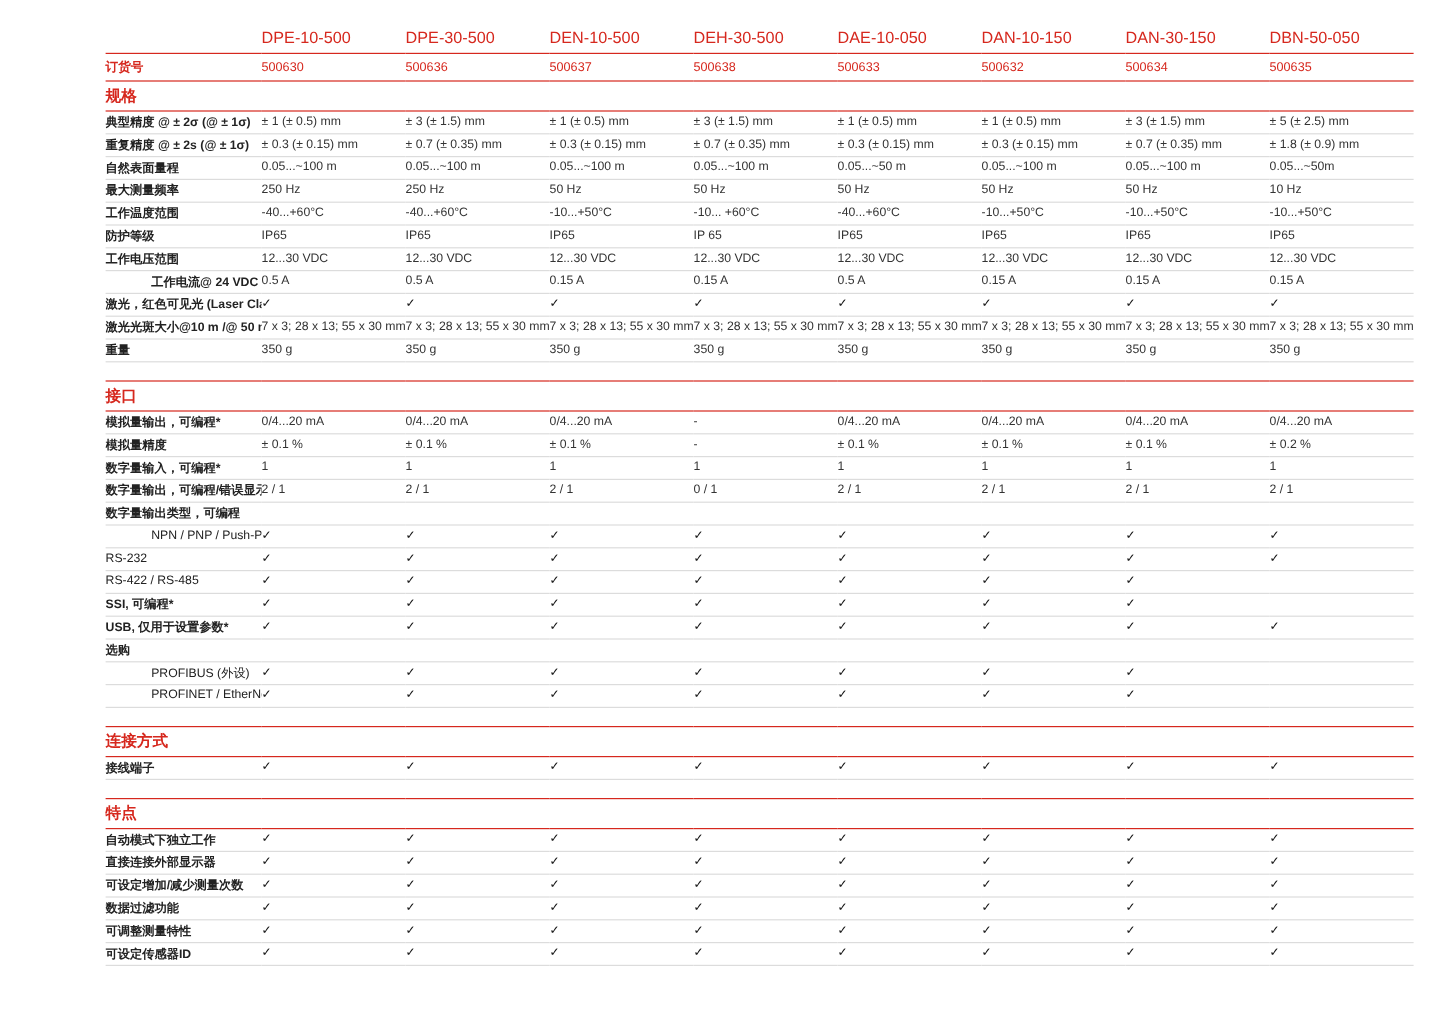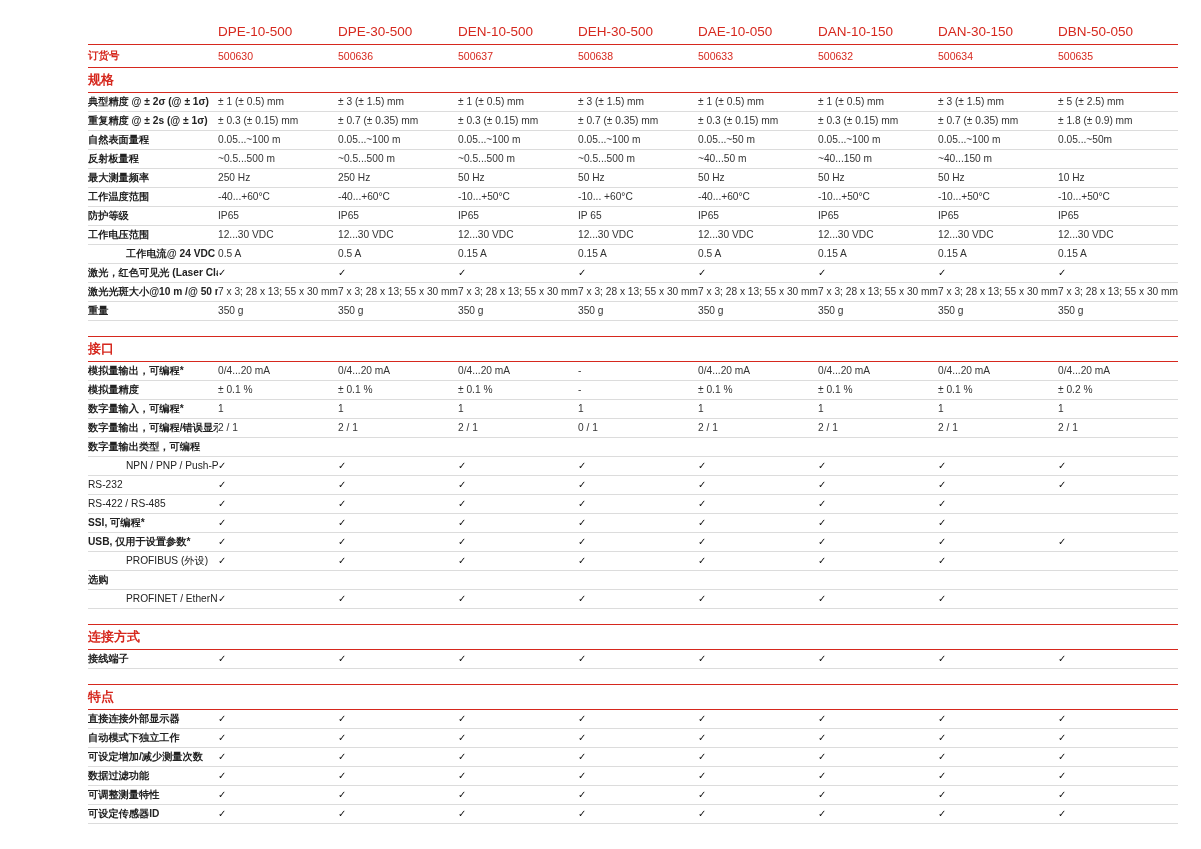--- a/index.html
+++ b/index.html
@@ -91,31 +91,20 @@
           <td>0.05...~100 m</td>
           <td>0.05...~100 m</td>
           <td>0.05...~100 m</td>
           <td>0.05...~100 m</td>
           <td>0.05...~50 m</td>
           <td>0.05...~100 m</td>
           <td>0.05...~100 m</td>
           <td>0.05...~50m</td>
         </tr>
         <tr class="datarow">
-          <td class="rowlabel bold">反射板量程</td>
-          <td>~0.5...500 m</td>
-          <td>~0.5...500 m</td>
-          <td>~0.5...500 m</td>
-          <td>~0.5...500 m</td>
-          <td>~40...50 m</td>
-          <td>~40...150 m</td>
-          <td>~40...150 m</td>
-          <td></td>
-        </tr>
-        <tr class="datarow">
           <td class="rowlabel bold">最大测量频率</td>
           <td>250 Hz</td>
           <td>250 Hz</td>
           <td>50 Hz</td>
           <td>50 Hz</td>
           <td>50 Hz</td>
           <td>50 Hz</td>
           <td>50 Hz</td>
           <td>10 Hz</td>
         </tr>
@@ -306,39 +295,39 @@
           <td><span class="check">✓</span></td>
           <td><span class="check">✓</span></td>
           <td><span class="check">✓</span></td>
           <td><span class="check">✓</span></td>
           <td><span class="check">✓</span></td>
           <td><span class="check">✓</span></td>
           <td><span class="check">✓</span></td>
           <td><span class="check">✓</span></td>
         </tr>
         <tr class="datarow">
+          <td class="rowlabel bold">选购</td>
+          <td></td>
+          <td></td>
+          <td></td>
+          <td></td>
+          <td></td>
+          <td></td>
+          <td></td>
+          <td></td>
+        </tr>
+        <tr class="datarow">
           <td class="rowlabel indent">PROFIBUS (外设)</td>
           <td><span class="check">✓</span></td>
           <td><span class="check">✓</span></td>
           <td><span class="check">✓</span></td>
           <td><span class="check">✓</span></td>
           <td><span class="check">✓</span></td>
           <td><span class="check">✓</span></td>
           <td><span class="check">✓</span></td>
-          <td></td>
-        </tr>
-        <tr class="datarow">
-          <td class="rowlabel bold">选购</td>
-          <td></td>
-          <td></td>
-          <td></td>
-          <td></td>
-          <td></td>
-          <td></td>
-          <td></td>
           <td></td>
         </tr>
         <tr class="datarow">
           <td class="rowlabel indent">PROFINET / EtherNet/IP / EtherCAT</td>
           <td><span class="check">✓</span></td>
           <td><span class="check">✓</span></td>
           <td><span class="check">✓</span></td>
           <td><span class="check">✓</span></td>
           <td><span class="check">✓</span></td>
           <td><span class="check">✓</span></td>
@@ -362,32 +351,32 @@
           <td><span class="check">✓</span></td>
           <td><span class="check">✓</span></td>
         </tr>
         <tr class="spacer">
           <td colspan="9"></td>
         </tr>
         <tr class="sectiontitle">
           <td colspan="9">特点</td>
         </tr>
         <tr class="datarow">
+          <td class="rowlabel bold">自动模式下独立工作</td>
+          <td><span class="check">✓</span></td>
+          <td><span class="check">✓</span></td>
+          <td><span class="check">✓</span></td>
+          <td><span class="check">✓</span></td>
+          <td><span class="check">✓</span></td>
+          <td><span class="check">✓</span></td>
+          <td><span class="check">✓</span></td>
+          <td><span class="check">✓</span></td>
+        </tr>
+        <tr class="datarow">
           <td class="rowlabel bold">直接连接外部显示器</td>
-          <td><span class="check">✓</span></td>
-          <td><span class="check">✓</span></td>
-          <td><span class="check">✓</span></td>
-          <td><span class="check">✓</span></td>
-          <td><span class="check">✓</span></td>
-          <td><span class="check">✓</span></td>
-          <td><span class="check">✓</span></td>
-          <td><span class="check">✓</span></td>
-        </tr>
-        <tr class="datarow">
-          <td class="rowlabel bold">自动模式下独立工作</td>
           <td><span class="check">✓</span></td>
           <td><span class="check">✓</span></td>
           <td><span class="check">✓</span></td>
           <td><span class="check">✓</span></td>
           <td><span class="check">✓</span></td>
           <td><span class="check">✓</span></td>
           <td><span class="check">✓</span></td>
           <td><span class="check">✓</span></td>
         </tr>
         <tr class="datarow">

